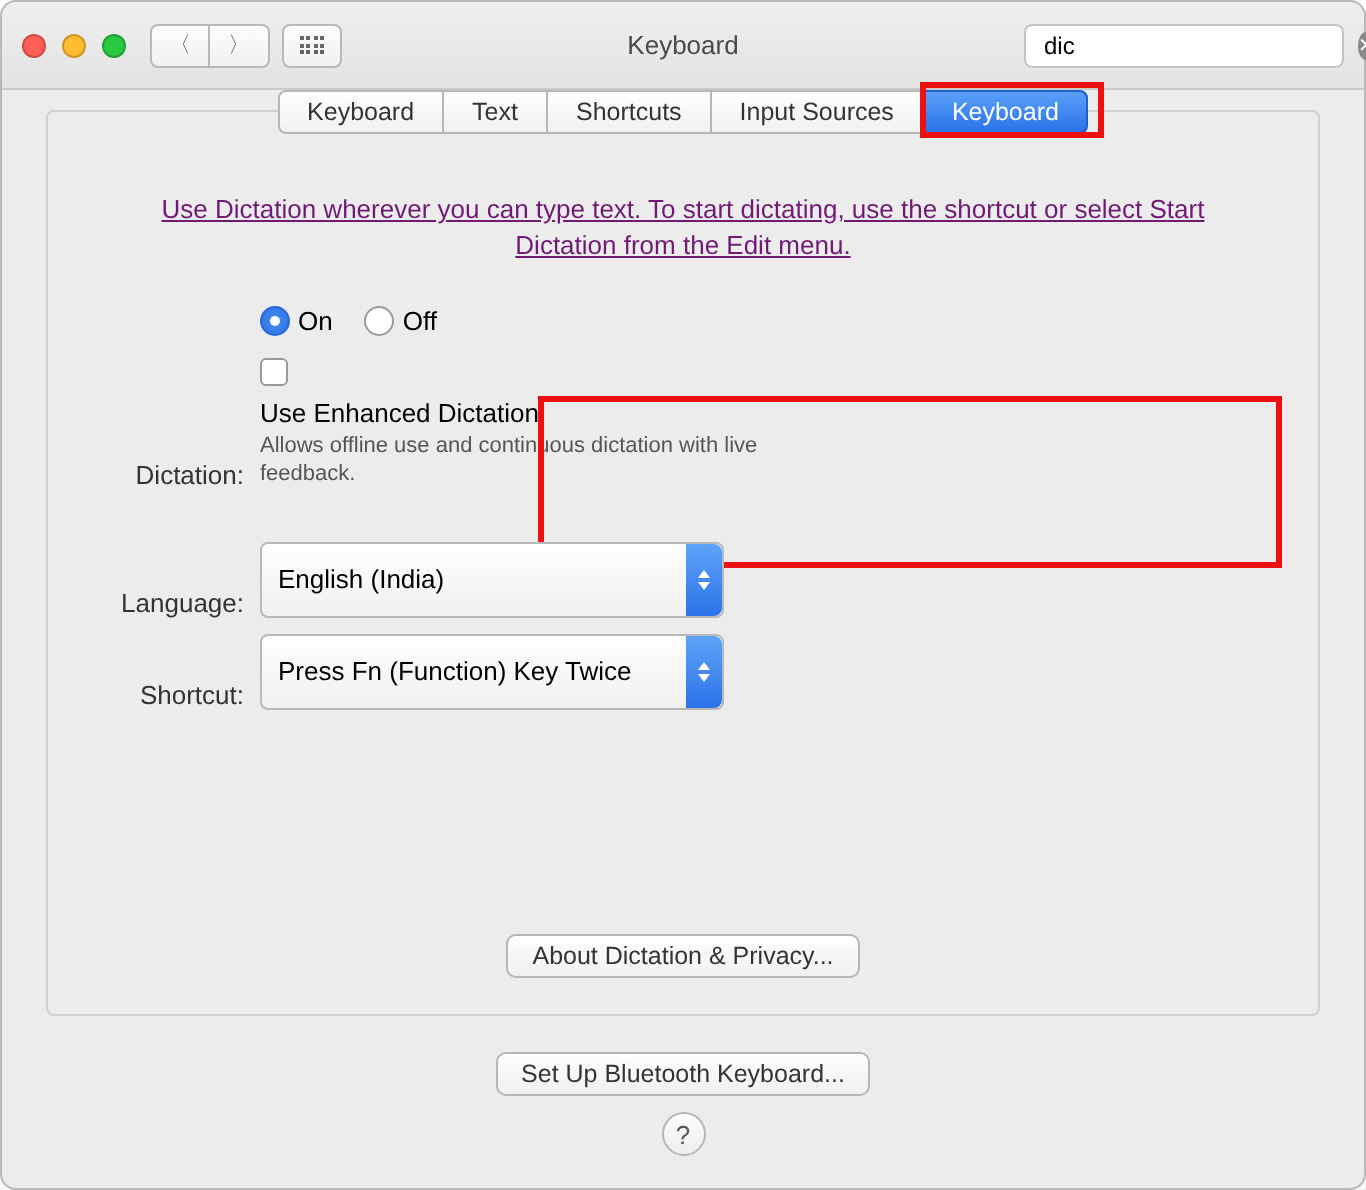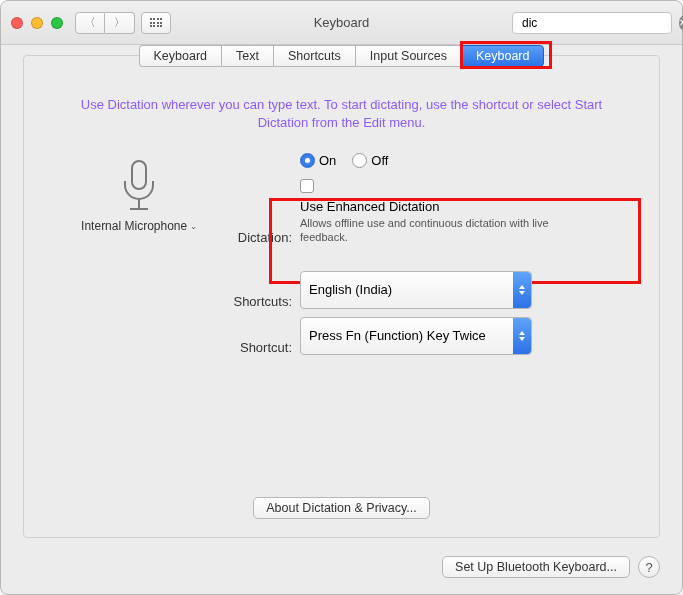--- a/index.html
+++ b/index.html
@@ -104,21 +104,21 @@
     }
     .tab:first-child { border-radius: 4px 0 0 4px; }
     .tab:last-child { border-right: 0.8px solid #b6b6b6; border-radius: 0 4px 4px 0; }
     .tab.active {
       background: linear-gradient(#5aa0f8,#2b72e8);
       color: #fff;
       border-color: #2060c8;
     }
     .highlight-rect { position: absolute; border: 3px solid #e11; pointer-events: none; }
     .body-area { padding: 40px 30px 18px 30px; flex: 1; display: flex; flex-direction: column; }
-    .intro { text-align: center; font-size: 13px; color: #8b5cf6; line-height: 1.35; margin-bottom: 20px; padding: 0 10px; }
+    .intro { text-align: center; font-size: 13px; color: #701a75; line-height: 1.35; margin-bottom: 20px; padding: 0 10px; text-decoration: underline; }
     .content-row { display: flex; }
     .mic-col { width: 170px; display: flex; flex-direction: column; align-items: center; padding-top: 4px; }
     .mic-icon { width: 58px; height: 58px; display: flex; align-items: flex-end; justify-content: center; }
     .mic-label { margin-top: 6px; font-size: 12px; color: #333; display: flex; align-items: center; gap: 3px; cursor: pointer; }
     .settings-col { flex: 1; }
     .frow { display: flex; align-items: flex-end; margin-bottom: 8px; }
     .flabel { width: 76px; text-align: right; padding-right: 8px; font-size: 13px; color: #333; padding-top: 3px; }
     .fcontrol { flex: 1; }
     .radio-row { display: flex; align-items: center; gap: 16px; padding-top: 2px; }
     .radio-item { display: flex; align-items: center; gap: 4px; cursor: pointer; }
@@ -169,20 +169,21 @@
       border-radius: 5px;
       padding: 0 12px;
       font-size: 12.5px;
       display: flex; align-items: center;
       cursor: pointer;
       color: #333;
     }
     .bottom-bar {
       display: flex; justify-content: flex-end; align-items: center; gap: 8px;
       padding: 6px 22px 16px 22px;
+      flex-direction: column;
     }
     .helpbtn {
       width: 22px; height: 22px; border-radius: 50%;
       background: linear-gradient(#fdfdfd,#eee);
       border: 1px solid #b6b6b6;
       display:flex;align-items:center;justify-content:center;
       color:#555;font-size:13px;cursor:pointer;
     }
     svg.mic { width: 50px; height: 54px; }
     .chev{font-size:8px;color:#555;}
@@ -242,34 +243,20 @@
         <div class="tab">Input Sources</div>
         <div class="tab active">Keyboard</div>
       </div>
     </div>
     <div class="highlight-rect" style="top:-15px; left:436px; width:92px; height:28px;"></div>
 
     <div class="body-area">
       <div class="intro">Use Dictation wherever you can type text. To start dictating, use the shortcut or select Start Dictation from the Edit menu.</div>
 
       <div class="content-row">
-        <div class="mic-col">
-          <div class="mic-icon">
-            <svg class="mic" viewBox="0 0 50 54">
-              <rect x="18" y="2" width="14" height="28" rx="7" fill="none" stroke="#7a7a7a" stroke-width="2"></rect>
-              <path d="M11 22 v4 a14 14 0 0 0 28 0 v-4" fill="none" stroke="#7a7a7a" stroke-width="2"></path>
-              <line x1="25" y1="40" x2="25" y2="50" stroke="#7a7a7a" stroke-width="2"></line>
-              <line x1="16" y1="50" x2="34" y2="50" stroke="#7a7a7a" stroke-width="2"></line>
-            </svg>
-          </div>
-          <div class="mic-label">
-            <span>Internal Microphone</span>
-            <span class="chev">⌄</span>
-          </div>
-        </div>
 
         <div class="settings-col">
           <div class="highlight-rect" style="top:142px; left:245px; width:372px; height:86px;"></div>
 
           <div class="frow">
             <div class="flabel">Dictation:</div>
             <div class="fcontrol">
               <div class="radio-row">
                 <div class="radio-item">
                   <div class="radio checked"></div>
@@ -286,21 +273,21 @@
                   <div>Use Enhanced Dictation</div>
                   <div class="enh-desc">Allows offline use and continuous dictation with live feedback.</div>
                 </div>
               </div>
             </div>
           </div>
 
           <div style="height:18px;"></div>
 
           <div class="frow">
-            <div class="flabel">Shortcuts:</div>
+            <div class="flabel">Language:</div>
             <div class="fcontrol">
               <div class="select">
                 <span>English (India)</span>
                 <div class="caps"></div>
               </div>
             </div>
           </div>
 
           <div class="frow">
             <div class="flabel">Shortcut:</div>

